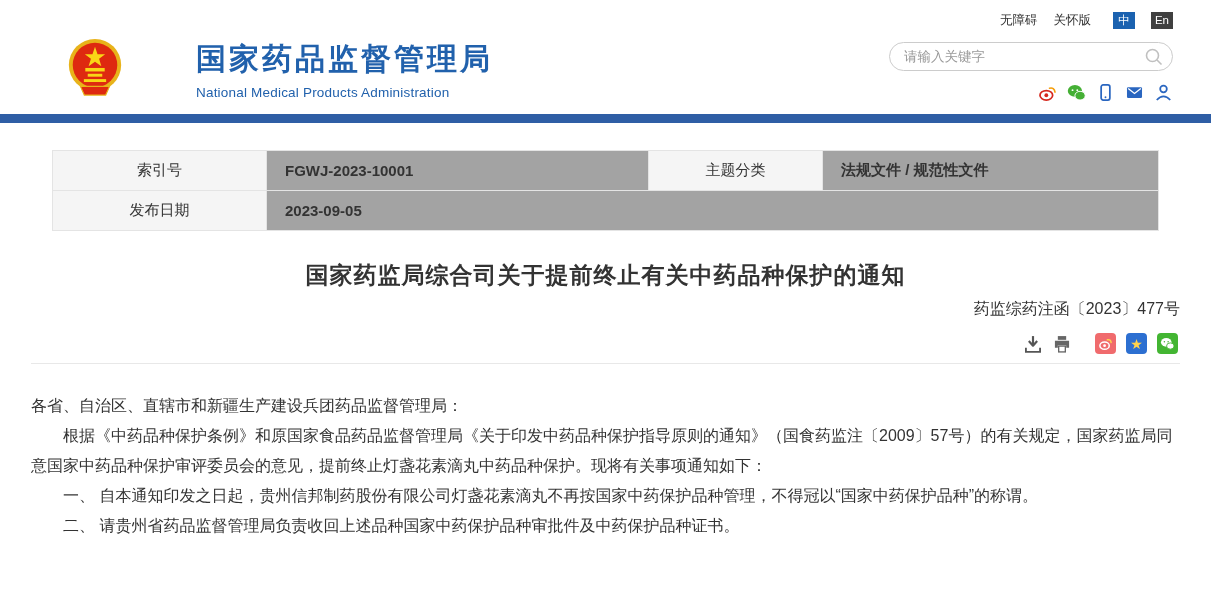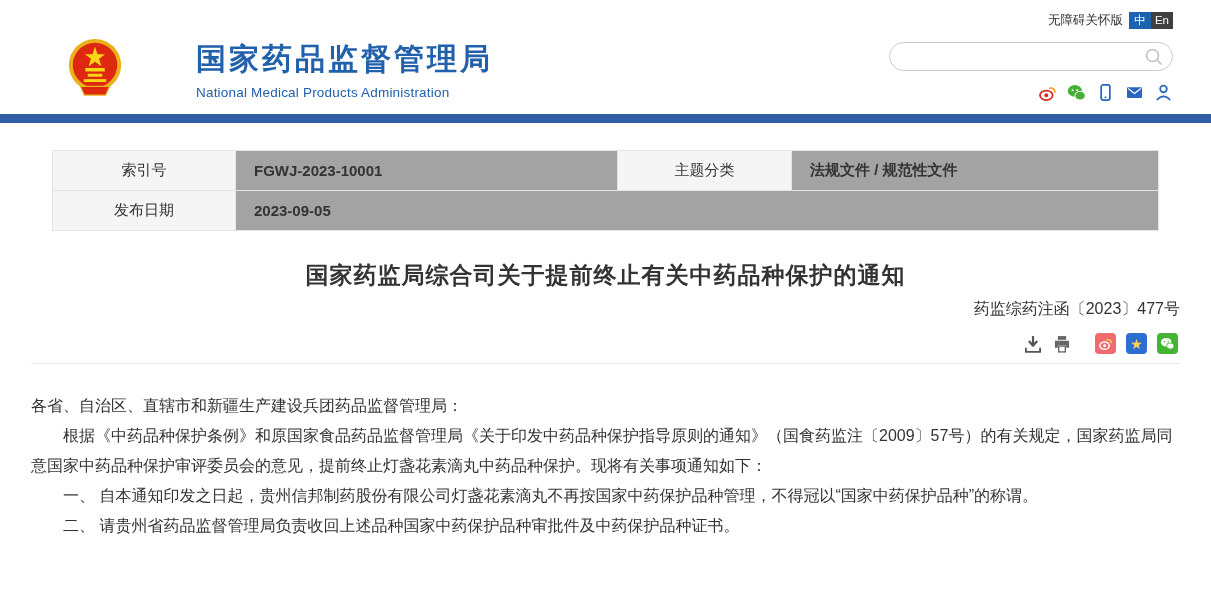--- a/index.html
+++ b/index.html
@@ -1,21 +1,21 @@
 <!DOCTYPE html>
 <html><head>
 <meta charset="utf-8">
 <style>
   * { margin:0; padding:0; box-sizing:border-box; }
   html,body { width:1211px; height:611px; overflow:hidden; background:#fff;
     font-family:"Liberation Sans","DejaVu Sans",sans-serif; color:#333; }
 
   
   .topbar { height:30px; display:flex; justify-content:flex-end; align-items:center;
-    padding:10px 38px 0 0; font-size:12.5px; color:#333; }
+    gap:16px; padding:10px 38px 0 0; font-size:12.5px; color:#333; }
   .topbar .lnk { cursor:pointer; }
   .lang { display:inline-flex; align-items:center; justify-content:center;
     width:22px; height:17px; font-size:11.5px; color:#fff; cursor:pointer; }
   .lang.zh { background:#1b62b0; margin-left:6px; }
   .lang.en { background:#404040; }
 
   
   .hdr { display:flex; justify-content:space-between; align-items:flex-start;
     padding:6px 38px 12px 64px; }
   .brand { display:flex; align-items:center; cursor:pointer;gap:48px; }
@@ -35,21 +35,21 @@
   .social .ic { width:19px; height:19px; cursor:pointer; }
 
   
   .blue-bar { height:9px; background:#2f5ea5; }
 
   
   main { padding:0 31px; }
   table.meta { border-collapse:collapse; width:calc(100% - 42px); margin:27px 21px 0 21px;
     font-size:15px; }
   table.meta td { border:1px solid #e4e4e4; height:40px; }
-  td.mlabel { background:#f5f5f5; text-align:center; width:183px; color:#333; }
+  td.mlabel { background:#f5f5f5; text-align:center; width:214px; color:#333; }
   td.mlabel2 { background:#f5f5f5; text-align:center; width:174px; color:#333; }
   td.mval { padding-left:18px; background:#a3a3a3;font-weight:bold; }
   td.mval1 { width:382px; }
 
   h1.art-title { text-align:center; font-size:23px; font-weight:bold; color:#333;
     margin-top:29px; letter-spacing:1px; }
   .doc-no { text-align:right; font-size:16px; color:#333; margin-top:8px; }
 
   .action-row { display:flex; justify-content:flex-end; align-items:center; gap:9px;
     margin-top:13px; padding-right:2px; }
@@ -92,20 +92,21 @@
         <path d="M17 52 L47 52 L43 61 L21 61 Z" fill="none" stroke="#e8b31a" stroke-width="1.2"></path>
       </svg>
     </span>
     <div class="brand-text">
       <div class="site-zh">国家药品监督管理局</div>
       <div class="site-en">National Medical Products Administration</div>
     </div>
   </div>
   <div class="hdr-right">
     <div class="searchbox">
+      <input type="text" placeholder="请输入关键字" style="">
       <span class="search-ic">
         <svg width="20" height="20" viewBox="0 0 20 20">
           <circle cx="8.5" cy="8.5" r="6" fill="none" stroke="#c0c0c0" stroke-width="1.6"></circle>
           <line x1="13" y1="13" x2="17.5" y2="17.5" stroke="#c0c0c0" stroke-width="1.6"></line>
         </svg>
       </span>
     </div>
     <div class="social">
       <span class="ic">
         <svg width="19" height="19" viewBox="0 0 24 24">

